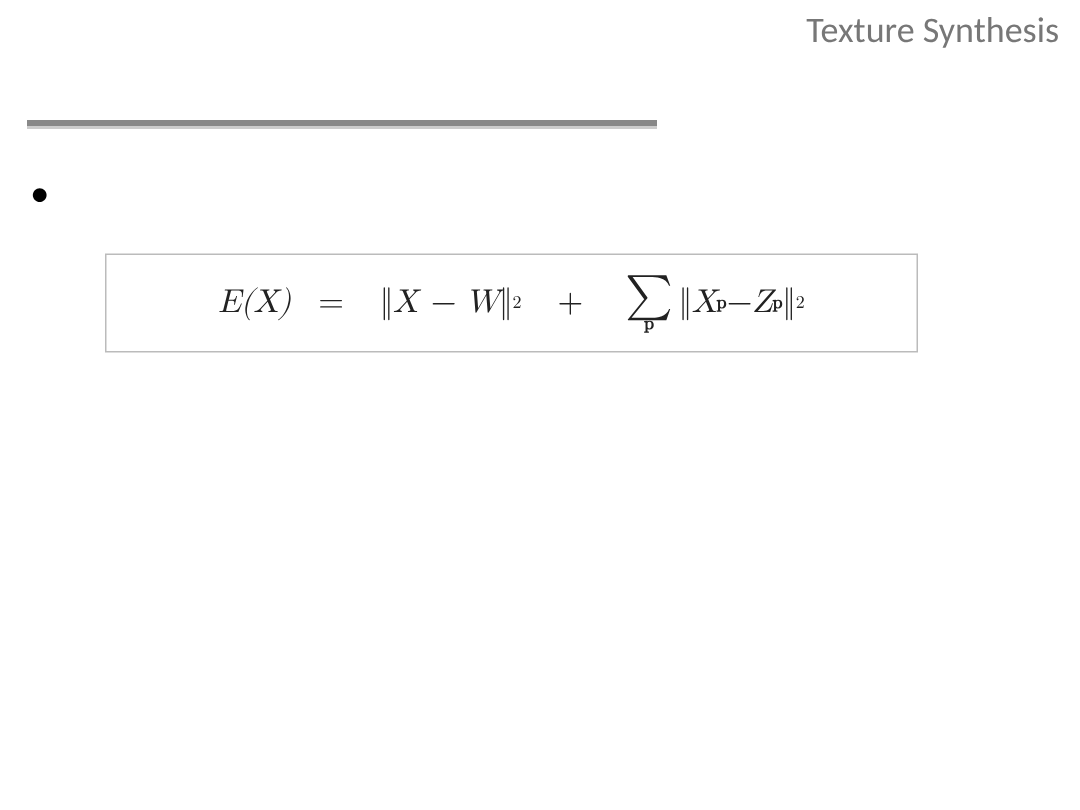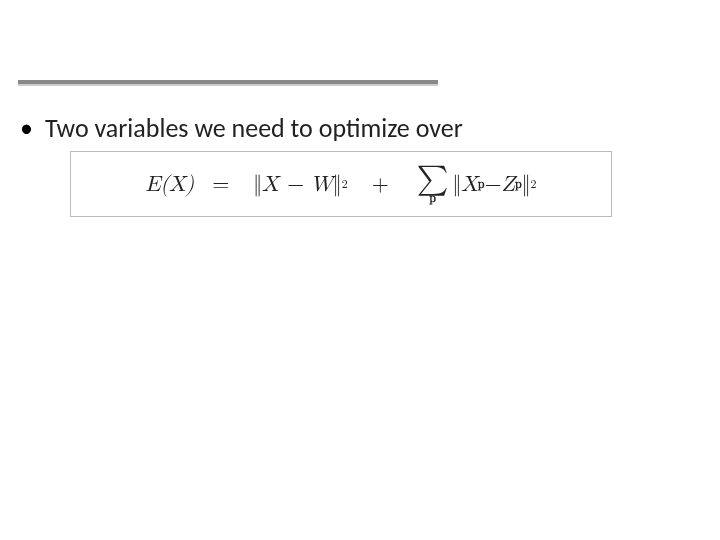--- a/index.html
+++ b/index.html
@@ -56,21 +56,21 @@
     color: #222;
     line-height: 1.3;
   }
   .bullet-marker {
     color: #000;
     margin-right: 12px;
     line-height: 1.3;
   }
   .equation-box {
     position: absolute;
-    top: 151px;
+    top: 169px;
     left: 70px;
     width: 540px;
     height: 64px;
     border: 1px solid #bbb;
     background: #fff;
     display: flex;
     align-items: center;
     justify-content: center;
   }
   .eq {
@@ -93,27 +93,27 @@
   .sum .sigma { font-size: 30px; line-height: 1; }
   .sum .sub { font-size: 12px; font-weight: bold; margin-top: -2px; }
   .sup2 { font-size: 12px; vertical-align: super; }
   .subp { font-size: 12px; font-weight: bold; vertical-align: sub; }
 </style>
 </head>
 <body>
 
 <div class="slide">
 
+  <div class="header-label">Texture Synthesis</div>
 
   <div class="title-rule"></div>
 
   <div class="bullets">
     <div class="bullet-item">
       <span class="bullet-marker">•</span>
-      <span>Two variables we need to optimize over</span>
     </div>
   </div>
 
   <div class="equation-box">
     <div class="eq">
       <span class="it">E(X)</span>
       <span class="sp"></span>
       <span>=</span>
       <span class="sp2"></span>
       <span>‖</span>

